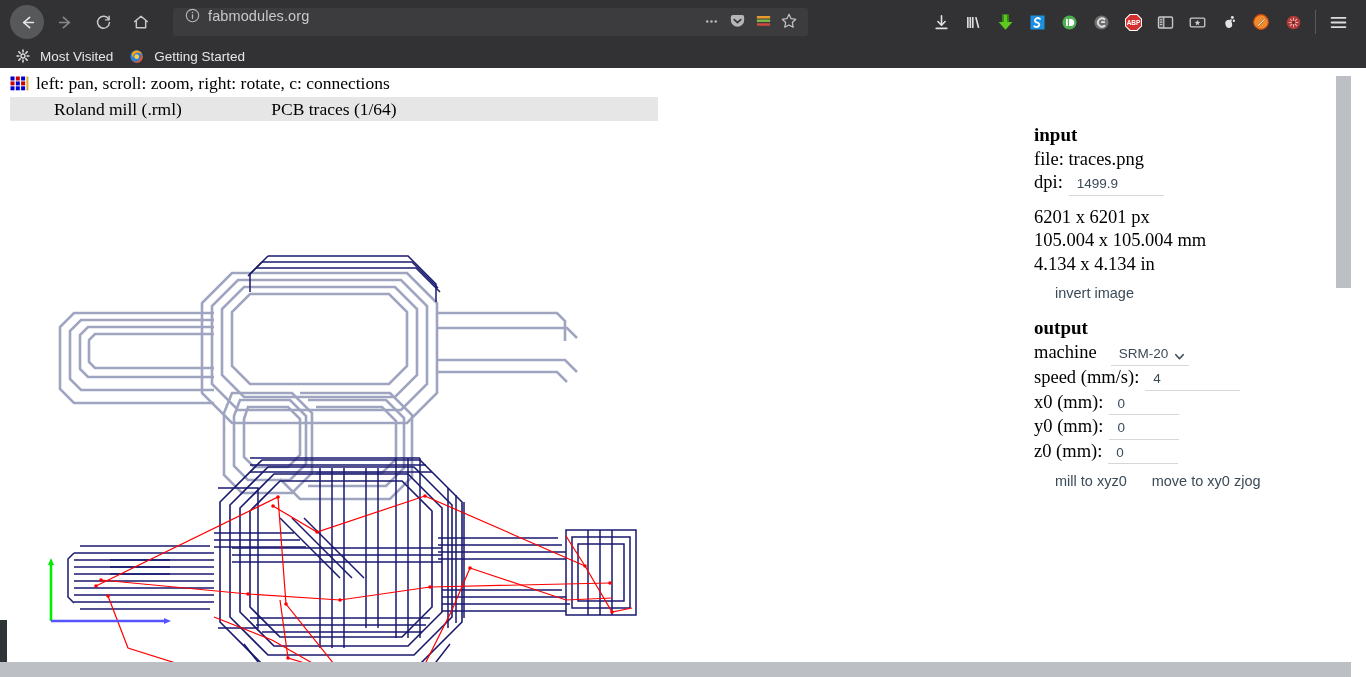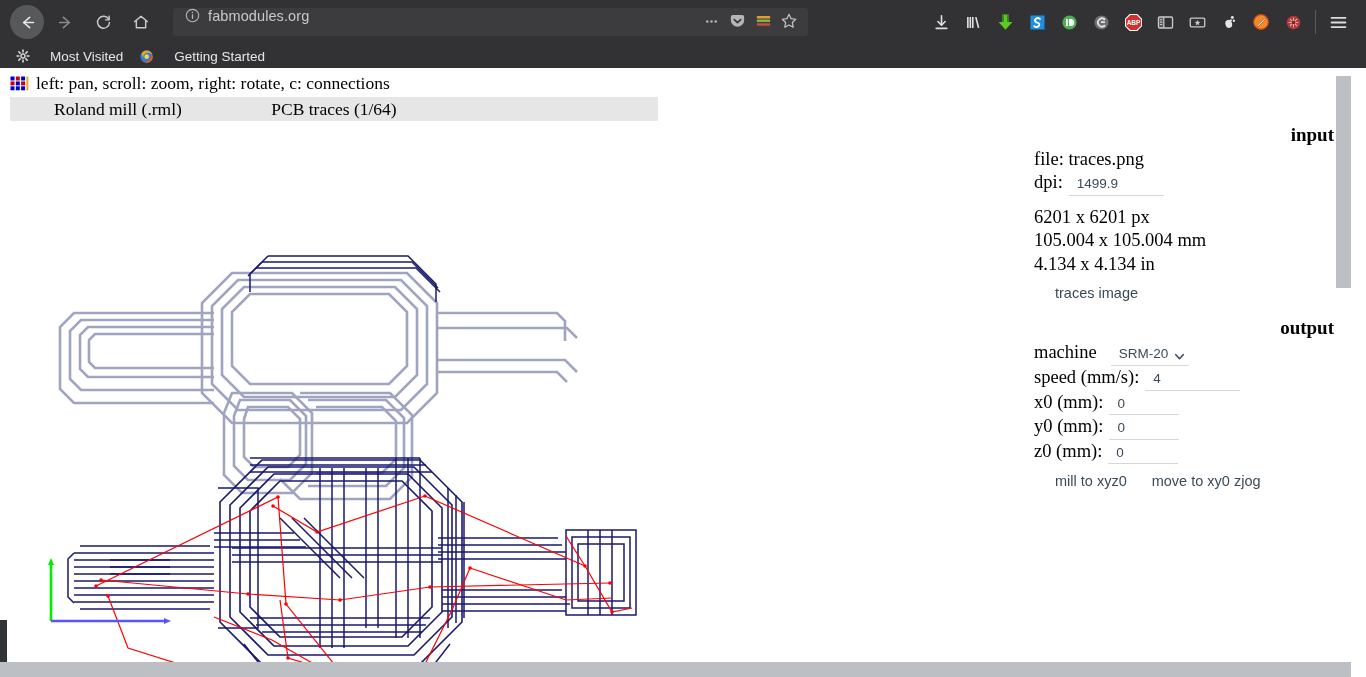--- a/index.html
+++ b/index.html
@@ -82,21 +82,21 @@
     height: 24px;
     background: #323234;
     display: flex;
     align-items: center;
     padding: 0 10px;
     gap: 4px;
   }
   .bm-item {
     display: flex;
     align-items: center;
-    gap: 20px;
+    gap: 10px;
     padding: 1px 6px;
     color: #e6e6e6;
     font-size: 13.5px;
     white-space: nowrap;
   }
 
   
   #page-viewport {
     position: relative;
     width: 1366px;
@@ -168,21 +168,20 @@
     top: 55px;
     width: 300px;
     font-family: "Liberation Serif", serif;
     color: #000;
   }
   .panel-heading {
     font-size: 19px;
     font-weight: bold;
     margin: 0 0 1px 0;
     line-height: 1.25;
-    text-align: right;
   }
   .panel-line {
     font-size: 18.5px;
     line-height: 1.27;
     white-space: nowrap;
   }
   .field-row {
     display: flex;
     align-items: baseline;
     white-space: nowrap;
@@ -629,21 +628,21 @@
         <span class="field-label">dpi:</span>
         <input class="field-input w-dpi" type="text" value="1499.9" style="">
       </div>
 
       <div class="size-block">
         <div class="panel-line">6201 x 6201 px</div>
         <div class="panel-line">105.004 x 105.004 mm</div>
         <div class="panel-line">4.134 x 4.134 in</div>
       </div>
 
-      <div class="panel-button">traces image</div>
+      <div class="panel-button">invert image</div>
 
       <div style="height:14px"></div>
 
       <div class="panel-heading">output</div>
 
       <div class="field-row">
         <span class="field-label">machine</span>
         <span class="select-wrap">
           <select class="panel-select">
             <option>SRM-20</option>

